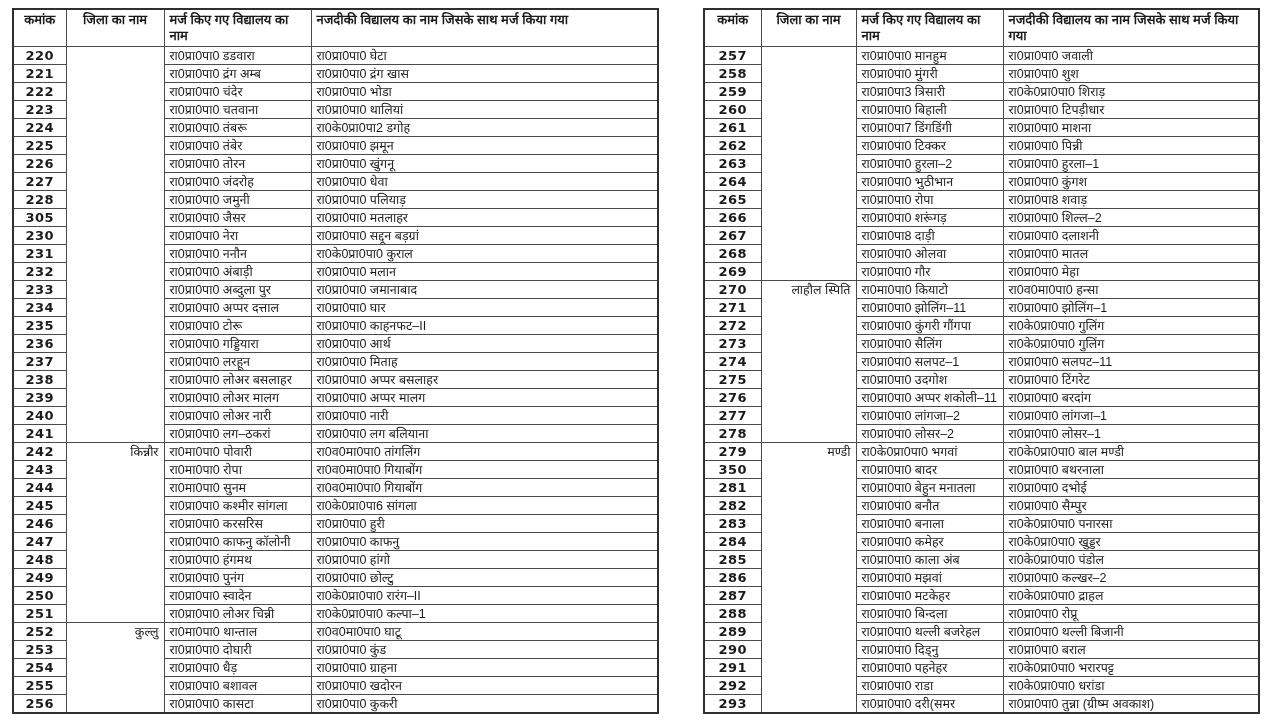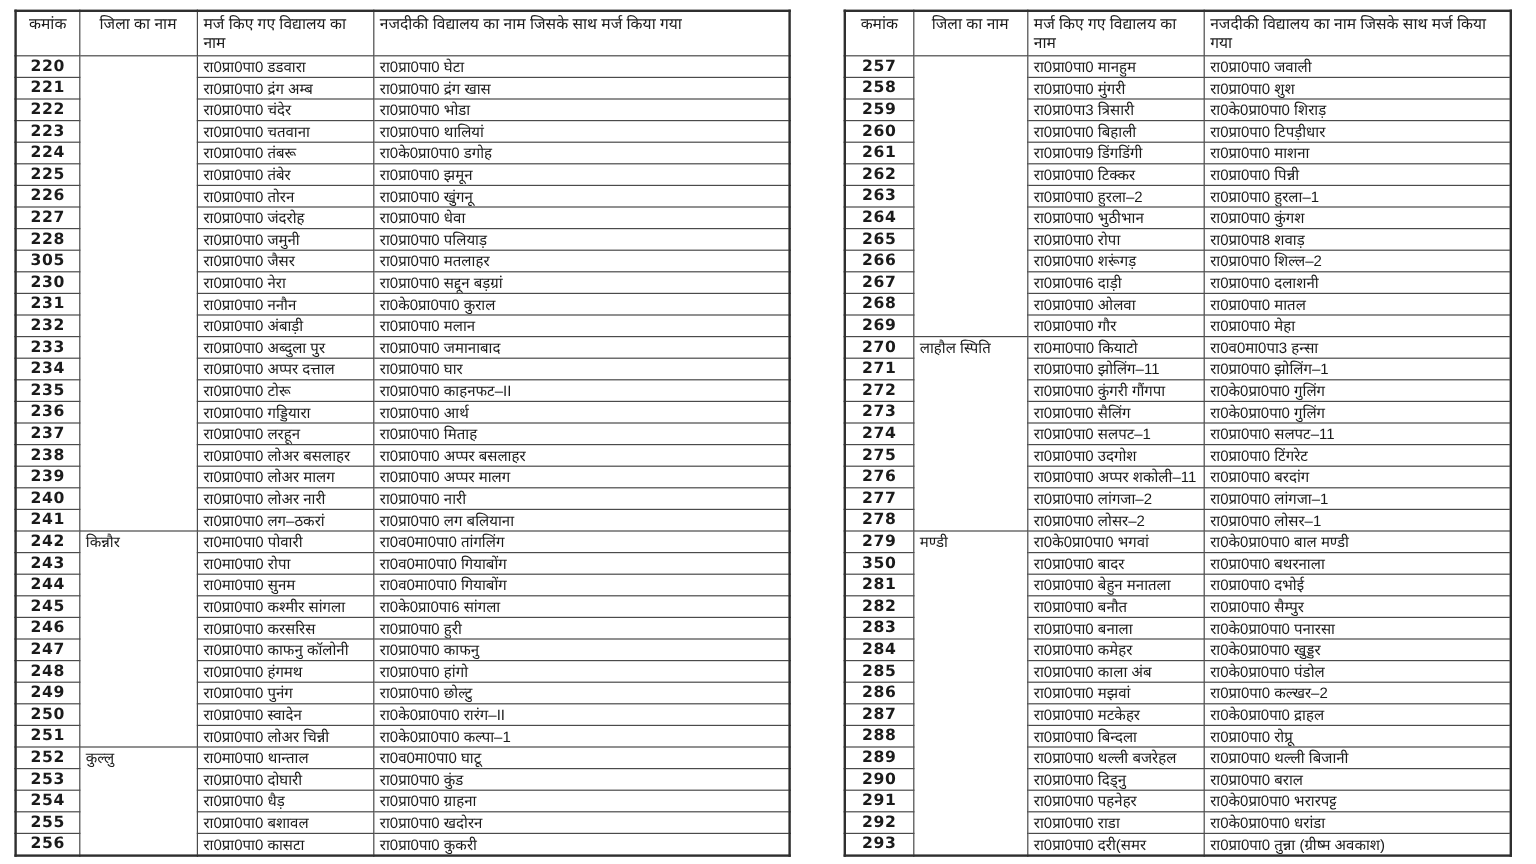--- a/index.html
+++ b/index.html
@@ -27,21 +27,21 @@
 
   .merge-table th,
   .merge-table td {
     border: 1px solid #4a4a4a;
     color: #1b1b1b;
     overflow: hidden;
     word-wrap: break-word;
   }
   .merge-table th {
     font-size: 13px;
-    font-weight: normal;
+    font-weight: bold;
     line-height: 16px;
     padding: 2px 5px;
     text-align: left;
     vertical-align: top;
     height: 36px;
     box-sizing: border-box;
   }
   .merge-table th.th-center { text-align: center; vertical-align: top; }
   .merge-table td {
     font-size: 12.5px;
@@ -51,21 +51,21 @@
     vertical-align: middle;
   }
   .merge-table td.sno {
     font-family: "DejaVu Sans", sans-serif;
     font-weight: bold;
     font-size: 13px;
     text-align: center;
     letter-spacing: 0.5px;
   }
   .merge-table td.district {
-    text-align: left;
+    text-align: right;
     vertical-align: top;
     padding-top: 1px;
   }
   .merge-table td.school { text-align: left; }
 </style>
 </head>
 <body>
 
 <div class="sheet">
 
@@ -102,21 +102,21 @@
           <td class="school">रा0प्रा0पा0 भोडा</td>
         </tr>
         <tr>
           <td class="sno">223</td>
           <td class="school">रा0प्रा0पा0 चतवाना</td>
           <td class="school">रा0प्रा0पा0 थालियां</td>
         </tr>
         <tr>
           <td class="sno">224</td>
           <td class="school">रा0प्रा0पा0 तंबरू</td>
-          <td class="school">रा0के0प्रा0पा0 डगोह</td>
+          <td class="school">रा0के0प्रा0पा2 डगोह</td>
         </tr>
         <tr>
           <td class="sno">225</td>
           <td class="school">रा0प्रा0पा0 तंबेर</td>
           <td class="school">रा0प्रा0पा0 झमून</td>
         </tr>
         <tr>
           <td class="sno">226</td>
           <td class="school">रा0प्रा0पा0 तोरन</td>
           <td class="school">रा0प्रा0पा0 खुंगनू</td>
@@ -308,21 +308,21 @@
           <td class="school">रा0प्रा0पा3 त्रिसारी</td>
           <td class="school">रा0के0प्रा0पा0 शिराड़</td>
         </tr>
         <tr>
           <td class="sno">260</td>
           <td class="school">रा0प्रा0पा0 बिहाली</td>
           <td class="school">रा0प्रा0पा0 टिपड़ीधार</td>
         </tr>
         <tr>
           <td class="sno">261</td>
-          <td class="school">रा0प्रा0पा9 डिंगडिंगी</td>
+          <td class="school">रा0प्रा0पा7 डिंगडिंगी</td>
           <td class="school">रा0प्रा0पा0 माशना</td>
         </tr>
         <tr>
           <td class="sno">262</td>
           <td class="school">रा0प्रा0पा0 टिक्कर</td>
           <td class="school">रा0प्रा0पा0 पिन्नी</td>
         </tr>
         <tr>
           <td class="sno">263</td>
           <td class="school">रा0प्रा0पा0 हुरला–2</td>
@@ -338,38 +338,38 @@
           <td class="school">रा0प्रा0पा0 रोपा</td>
           <td class="school">रा0प्रा0पा8 शवाड़</td>
         </tr>
         <tr>
           <td class="sno">266</td>
           <td class="school">रा0प्रा0पा0 शरूंगड़</td>
           <td class="school">रा0प्रा0पा0 शिल्ल–2</td>
         </tr>
         <tr>
           <td class="sno">267</td>
-          <td class="school">रा0प्रा0पा6 दाड़ी</td>
+          <td class="school">रा0प्रा0पा8 दाड़ी</td>
           <td class="school">रा0प्रा0पा0 दलाशनी</td>
         </tr>
         <tr>
           <td class="sno">268</td>
           <td class="school">रा0प्रा0पा0 ओलवा</td>
           <td class="school">रा0प्रा0पा0 मातल</td>
         </tr>
         <tr>
           <td class="sno">269</td>
           <td class="school">रा0प्रा0पा0 गौर</td>
           <td class="school">रा0प्रा0पा0 मेहा</td>
         </tr>
         <tr>
           <td class="sno">270</td>
           <td class="district" rowspan="9">लाहौल स्पिति</td>
           <td class="school">रा0मा0पा0 कियाटो</td>
-          <td class="school">रा0व0मा0पा3 हन्सा</td>
+          <td class="school">रा0व0मा0पा0 हन्सा</td>
         </tr>
         <tr>
           <td class="sno">271</td>
           <td class="school">रा0प्रा0पा0 झोलिंग–11</td>
           <td class="school">रा0प्रा0पा0 झोलिंग–1</td>
         </tr>
         <tr>
           <td class="sno">272</td>
           <td class="school">रा0प्रा0पा0 कुंगरी गौंगपा</td>
           <td class="school">रा0के0प्रा0पा0 गुलिंग</td>

